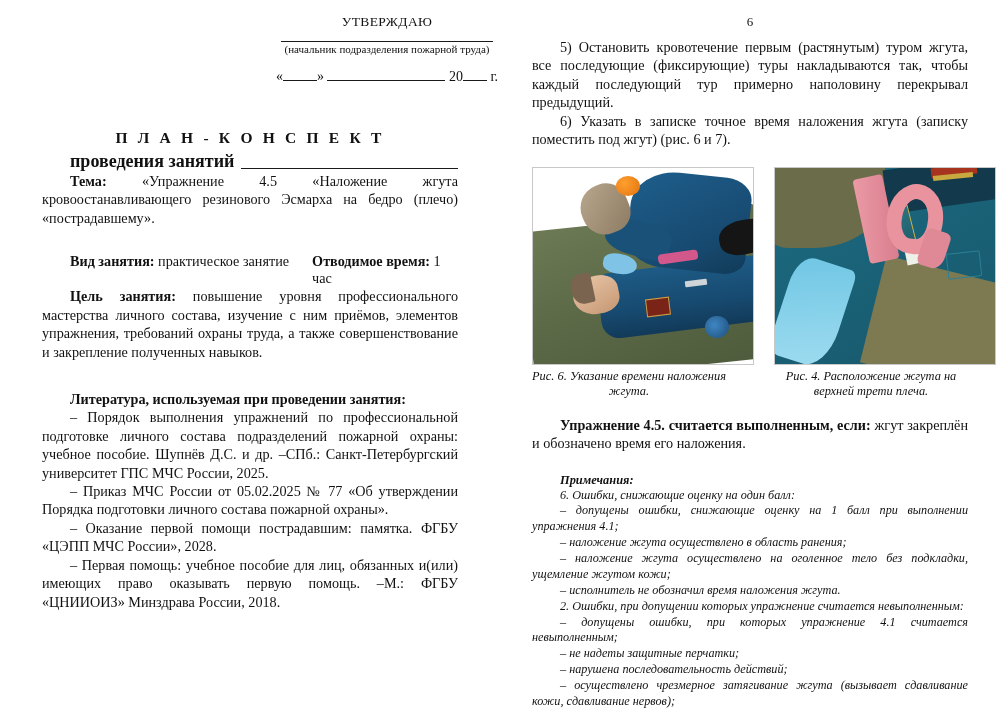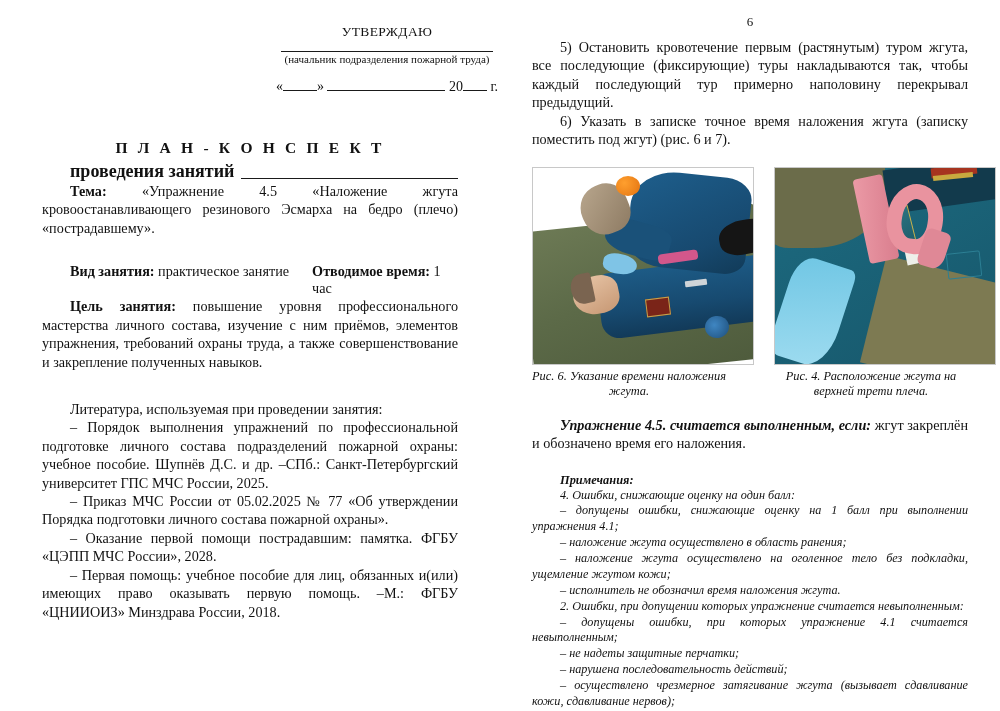--- a/index.html
+++ b/index.html
@@ -16,21 +16,21 @@
   }
   .page {
     position: absolute; inset: 0;
     display: flex;
     flex-direction: row;
   }
   .col {
     position: relative;
     height: 711px;
   }
-  .col-left { width: 500px; padding: 24px 42px 0 42px; }
+  .col-left { width: 500px; padding: 14px 42px 0 42px; }
   .col-right { width: 500px; padding: 14px 32px 0 32px; }
 
   
   .approve-block {
     text-align: center;
     width: 260px;
     margin-left: 215px;
   }
   .approve-title {
     font-size: 13.5px;
@@ -95,21 +95,21 @@
     margin-top: 26px;
     font-size: 14.2px;
     display: flex;
     padding-left: 28px;
   }
   .two-col-line .c1 { width: 252px; }
 
   .lit-head {
     margin-top: 30px;
     font-size: 14.2px;
-    font-weight: normal;
+    font-weight: bold;
     text-indent: 28px;
   }
   .lit-item {
     font-size: 14.2px;
     line-height: 1.30;
     text-align: justify;
     text-indent: 28px;
     margin: 0;
   }
 
@@ -410,26 +410,26 @@
           <div class="tq-tail"></div>
           <div class="lightblue"></div>
           <div class="pocket"></div>
         </div>
         <div class="fig-cap">Рис. 4. Расположение жгута на верхней трети плеча.</div>
       </div>
     </div>
 
     <div class="exercise-block">
       <p class="r-body">
-        <span style="font-weight:bold;font-style:italic;">Упражнение 4.5. считается выполненным, если:</span>
+        <span style="font-weight:bold;">Упражнение 4.5. считается выполненным, если:</span>
         <span>жгут закреплён и обозначено время его наложения.</span>
       </p>
       <div class="notes-head">Примечания:</div>
 
-      <p class="r-italic">4. Ошибки, снижающие оценку на один балл:</p>
+      <p class="r-italic">6. Ошибки, снижающие оценку на один балл:</p>
       <p class="r-italic">– допущены ошибки, снижающие оценку на 1 балл при выполнении упражнения 4.1;</p>
       <p class="r-italic">– наложение жгута осуществлено в область ранения;</p>
       <p class="r-italic">– наложение жгута осуществлено на оголенное тело без подкладки, ущемление жгутом кожи;</p>
       <p class="r-italic">– исполнитель не обозначил время наложения жгута.</p>
 
       <p class="r-italic">2. Ошибки, при допущении которых упражнение считается невыполненным:</p>
       <p class="r-italic">– допущены ошибки, при которых упражнение 4.1 считается невыполненным;</p>
       <p class="r-italic">– не надеты защитные перчатки;</p>
       <p class="r-italic">– нарушена последовательность действий;</p>
       <p class="r-italic">– осуществлено чрезмерное затягивание жгута (вызывает сдавливание кожи, сдавливание нервов);</p>

